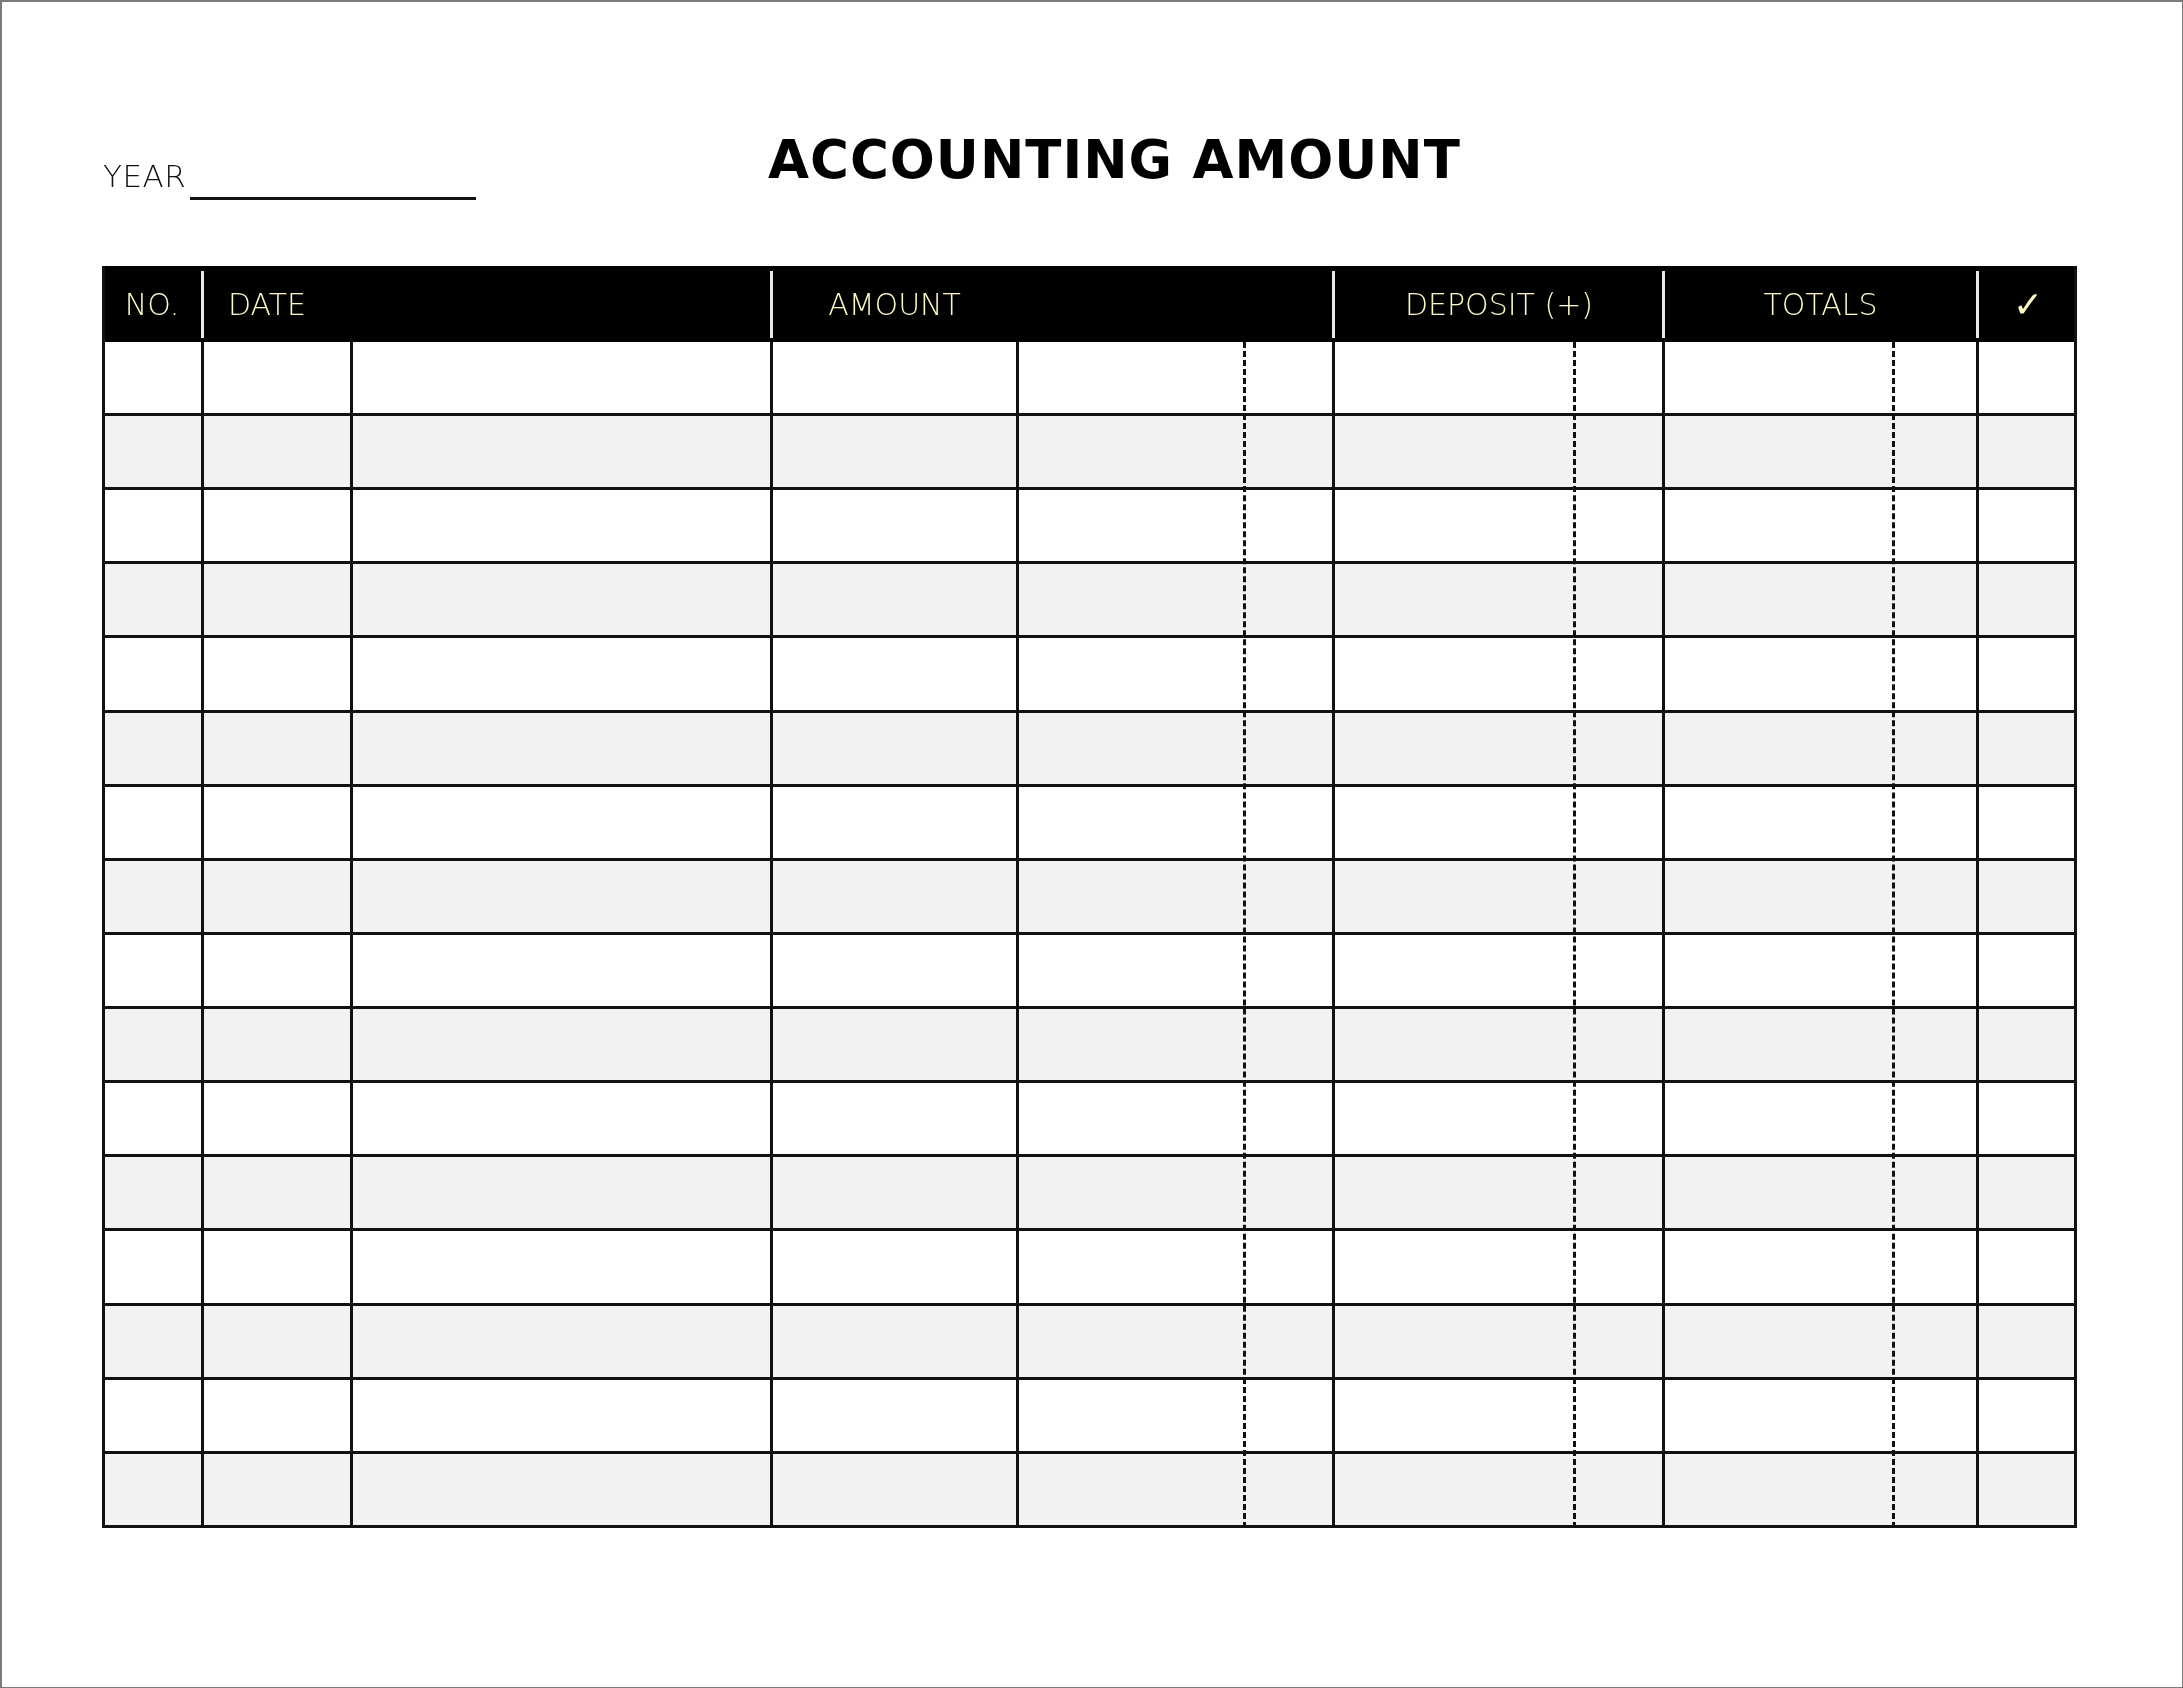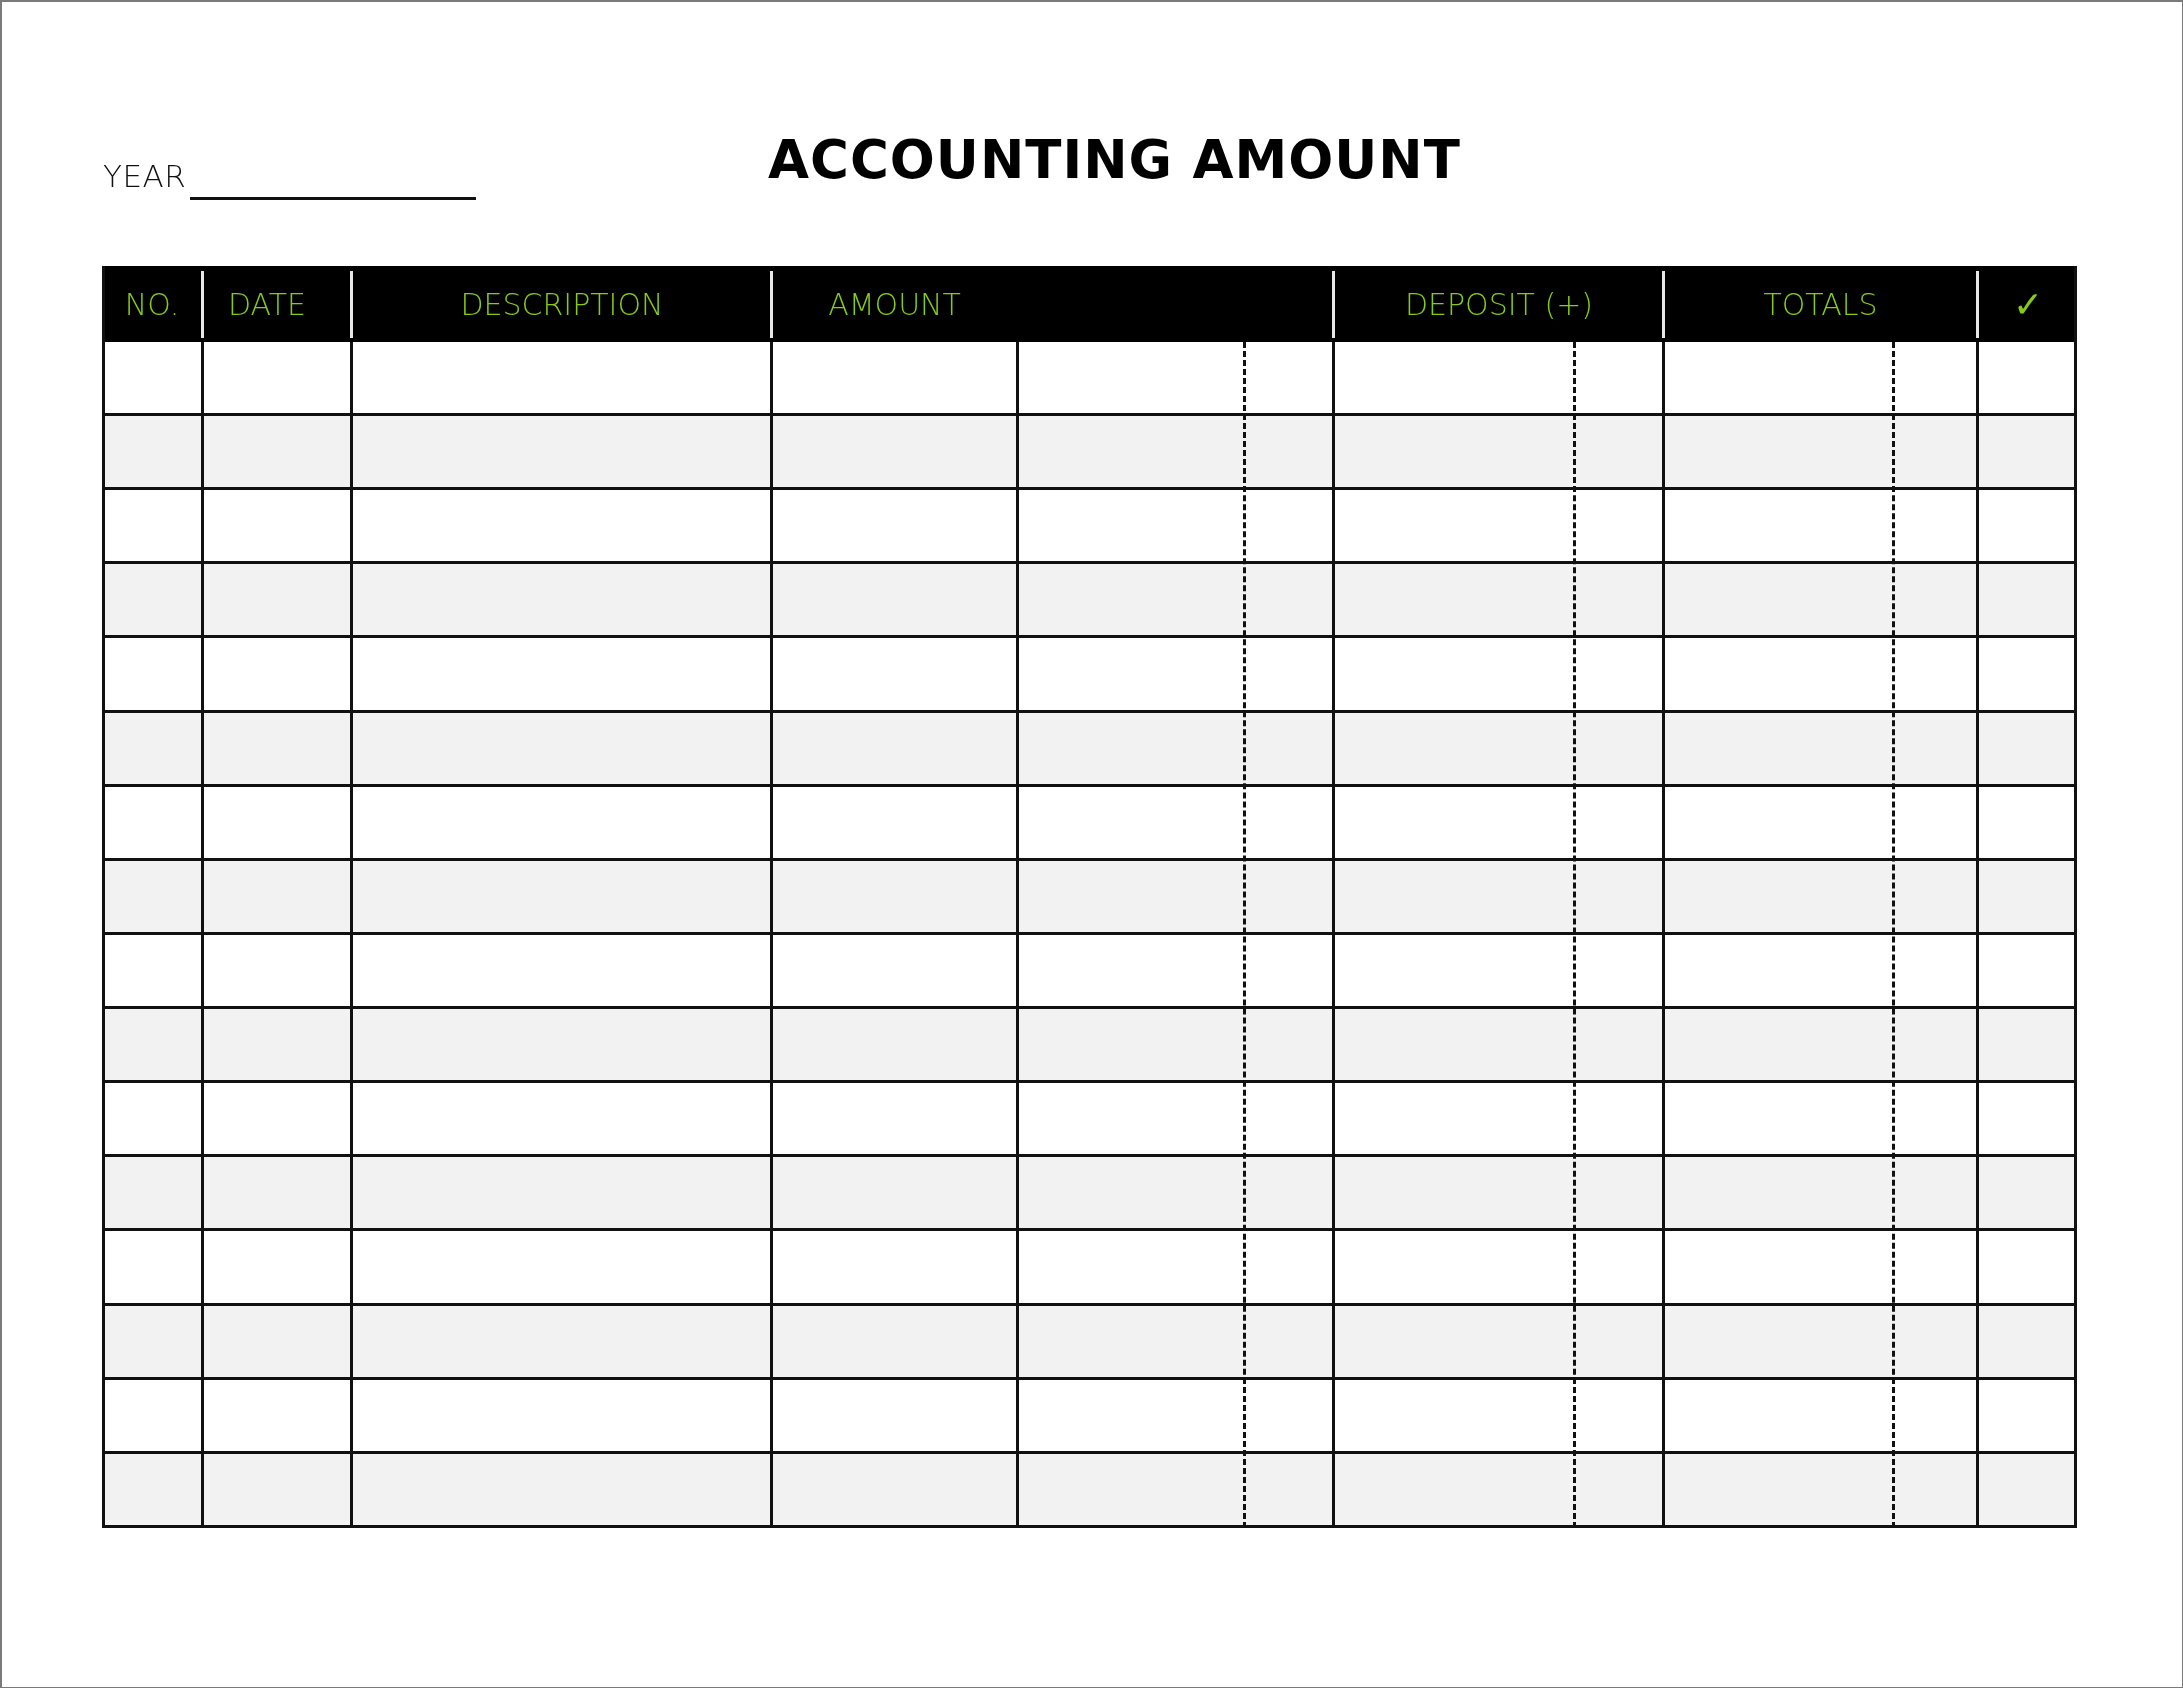--- a/index.html
+++ b/index.html
@@ -7,21 +7,21 @@
          font-family:"Liberation Sans", sans-serif; }
   .page-frame { position:absolute; left:0; top:0; width:2180px; height:1685px; border:2px solid #7a7a7a; }
   .year-label { position:absolute; left:103px; top:158px; font-size:31px; color:#111; letter-spacing:0.5px;
                 font-family:"DejaVu Sans", sans-serif; font-weight:300; }
   .year-line { position:absolute; left:190px; top:197px; width:286px; height:3px; background:#111; }
   .title { position:absolute; left:768px; top:129px; width:526px; text-align:center; font-size:53px;
            font-weight:bold; color:#000; letter-spacing:1px; font-family:"DejaVu Sans", sans-serif; white-space:nowrap; }
   .ledger { position:absolute; left:102px; top:266px; width:1975px; height:1262px; }
   .header-row { position:absolute; left:0; top:0; width:1975px; height:76px; background:#000; }
   .hcell { position:absolute; top:0; height:76px; display:flex; align-items:center; justify-content:center;
-           color:#84cc16; font-size:30px; font-family:"DejaVu Sans", sans-serif; font-weight:200; letter-spacing:0px;
+           color:#fef9c3; font-size:30px; font-family:"DejaVu Sans", sans-serif; font-weight:200; letter-spacing:0px;
            box-sizing:border-box; white-space:nowrap; }
   .hcell.sep { border-left:3px solid #e8e8e8; height:67px; top:5px; }
   .hcell.check { font-size:36px; }
   .body-rows { position:absolute; left:0; top:76px; width:1975px; height:1186px; }
   .row { position:absolute; left:0; width:1975px; box-sizing:border-box; border-bottom:3px solid #111; }
   .row.shaded { background:#f2f2f2; }
   .vline { position:absolute; top:76px; width:3px; height:1186px; background:#111; }
   .dash { position:absolute; top:76px; width:0; height:1186px; border-left:3px dashed #111; }
   .outer-left { position:absolute; left:0; top:0; width:3px; height:1262px; background:#111; }
   .outer-right { position:absolute; right:0; top:0; width:3px; height:1262px; background:#111; }
@@ -33,21 +33,20 @@
 
 <div class="year-label">YEAR</div>
 <div class="year-line"></div>
 
 <div class="title">ACCOUNTING AMOUNT</div>
 
 <div class="ledger">
   <div class="header-row">
     <div class="hcell" style="left:0;width:100px;">NO.</div>
     <div class="hcell sep" style="left:99px;width:129px;">DATE</div>
-    <div class="hcell sep" style="left:248px;width:421px;">DESCRIPTION</div>
     <div class="hcell sep" style="left:668px;width:246px;">AMOUNT</div>
     <div class="hcell sep" style="left:1230px;width:331px;">DEPOSIT (+)</div>
     <div class="hcell sep" style="left:1560px;width:314px;">TOTALS</div>
     <div class="hcell sep check" style="left:1874px;width:101px;">
         <span>✓</span>
       </div>
   </div>
 
   <div class="body-rows" id="body-rows">
       <div class="row" style="top: 0px; height: 74px;">

